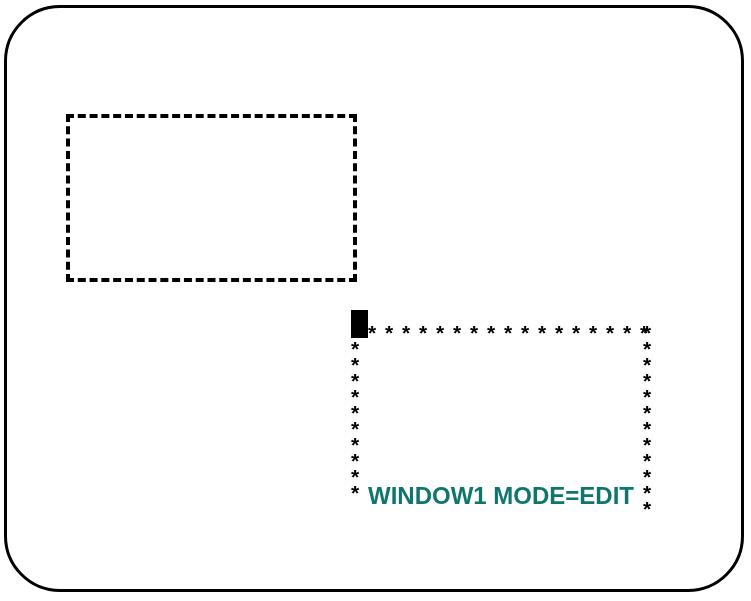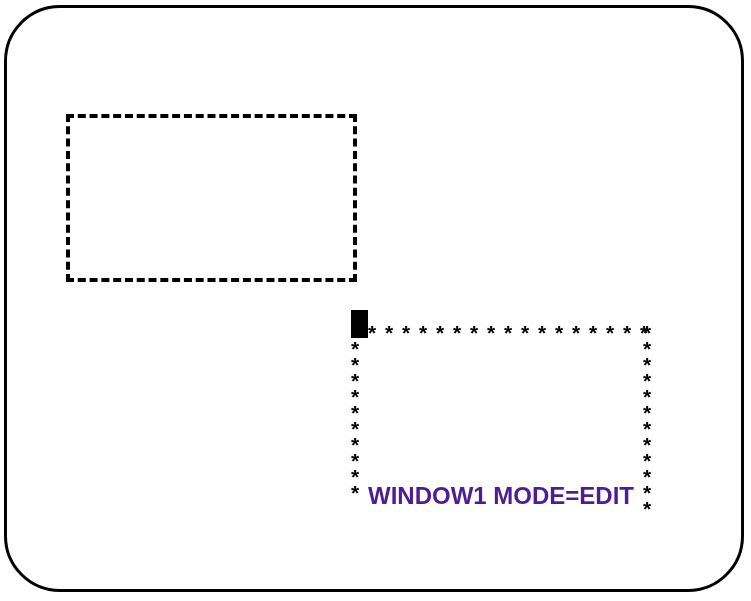--- a/index.html
+++ b/index.html
@@ -78,21 +78,21 @@
 
   #status-line {
     position: absolute;
     left: 20px;
     top: 177px;
     font-family: "Liberation Sans", sans-serif;
     font-weight: 700;
     font-size: 24px;
     line-height: 26px;
     letter-spacing: 0px;
-    color: #4c1d95;
+    color: #0f766e;
     white-space: pre;
   }
 </style>
 </head>
 <body>
 
 <div id="screen">
 
   <div id="outer-frame"></div>
 

